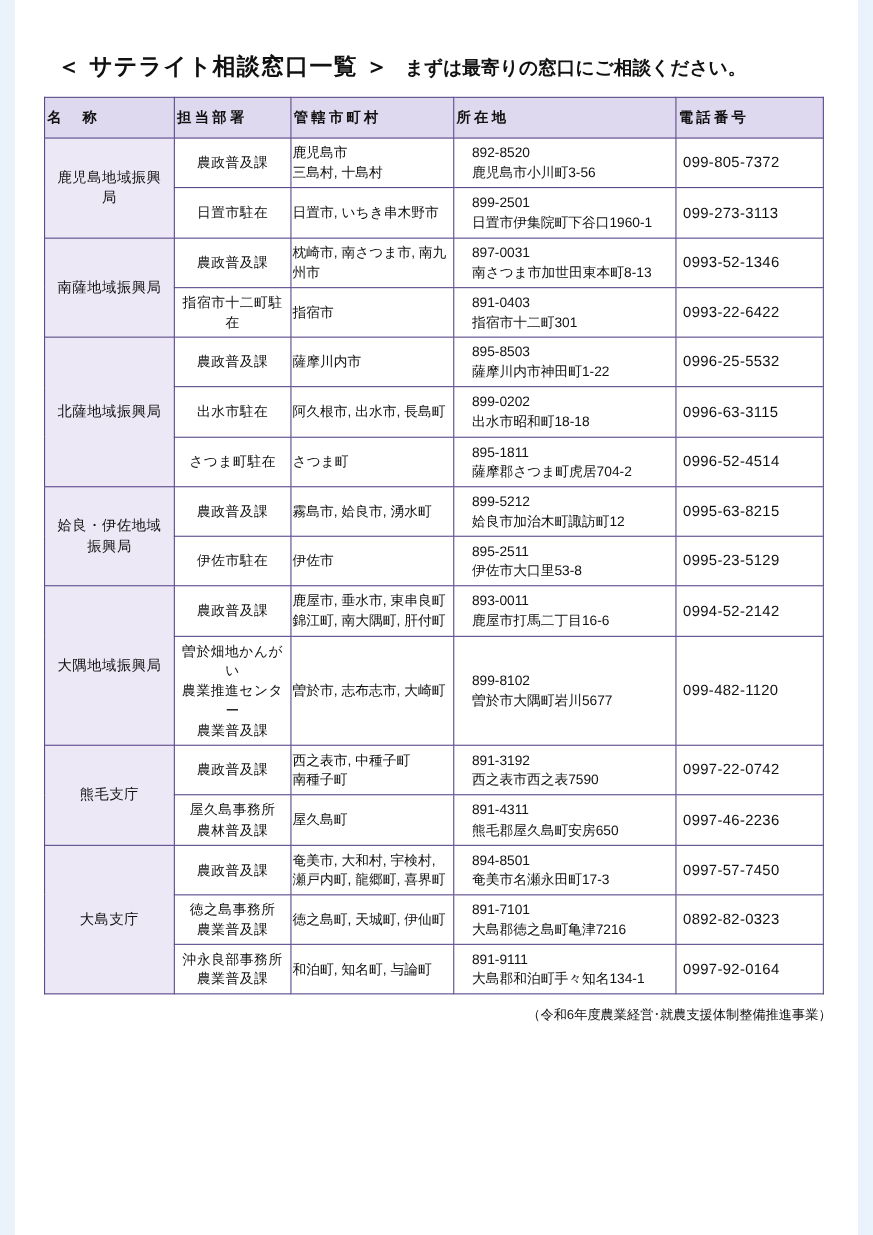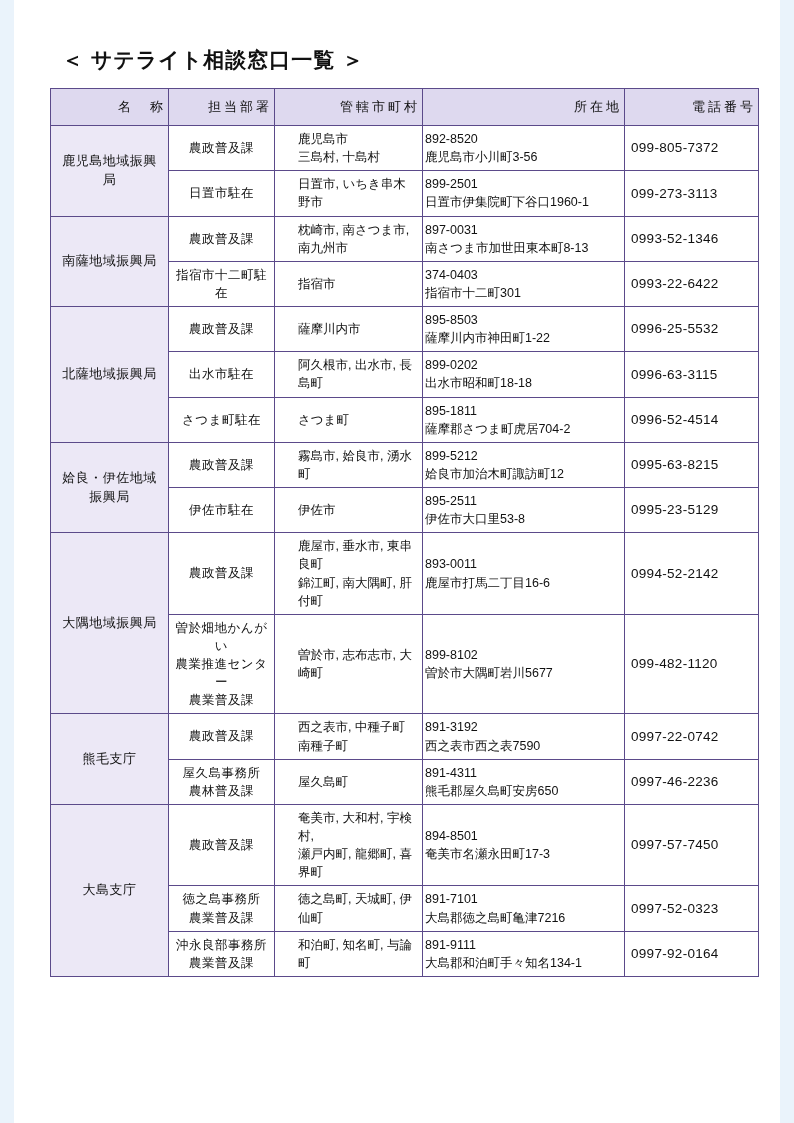--- a/index.html
+++ b/index.html
@@ -13,21 +13,21 @@
   }
   .page{
     position:absolute;inset:0;
     background:
       linear-gradient(to right,#eaf3fb 0px,#eaf3fb 14px,#ffffff 14px,#ffffff 780px,#eaf3fb 780px,#eaf3fb 794px),
       linear-gradient(to bottom,#eaf3fb 0px,#eaf3fb 12px,#ffffff 12px,#ffffff 1111px,#eaf3fb 1111px,#eaf3fb 1123px);
     padding:0;
   }
   .inner{
     position:absolute;
-    left:44px;right:30px;top:20px;
+    left:34px;right:30px;top:20px;
   }
   .title-row{
     display:flex;align-items:baseline;
     margin:26px 0 14px 18px;
   }
   .title-main{
     font-size:21px;font-weight:bold;letter-spacing:1px;
     white-space:nowrap;
   }
   .title-sub{
@@ -41,22 +41,22 @@
   }
   th,td{
     border:1px solid #5b4a8a;
     padding:4px 6px;
     font-size:12.5px;
     vertical-align:middle;
     line-height:1.45;
   }
   thead th{
     background:#ded9ef;
-    text-align:right;
-    font-weight:normal;
+    text-align:left;
+    font-weight:bold;
     font-size:13px;
     letter-spacing:3px;
     padding:7px 2px;
     height:22px;
     margin-left:39px;
   }
   td.org{
     background:#ece8f6;
     text-align:center;
     font-size:13px;
@@ -64,26 +64,26 @@
   }
   td.dept{
     text-align:center;
     font-size:12.5px;
     letter-spacing:0.5px;
     margin-top:24px;
   }
   td.city{
     text-align:left;
     font-size:12.5px;
-    padding-left:23px;
+    padding-left:1px;
   }
   td.addr{
     text-align:left;
     font-size:12.5px;
-    padding-left:2px;
+    padding-left:16px;
   }
   td.tel{
     text-align:left;
     font-size:13.5px;
     letter-spacing:0.3px;
   }
   .zip{display:block;}
   .street{display:block;}
   .foot{
     margin-top:10px;
@@ -98,20 +98,21 @@
   col.c5{width:134px;}
 </style>
 </head>
 <body>
 
 <div class="page">
   <div class="inner">
 
     <div class="title-row">
       <div class="title-main">＜ サテライト相談窓口一覧 ＞</div>
+      <div class="title-sub">まずは最寄りの窓口にご相談ください。</div>
     </div>
 
     <table>
       <colgroup>
         <col class="c1">
           <col class="c2">
           <col class="c3">
           <col class="c4">
           <col class="c5">
       </colgroup>
@@ -151,21 +152,21 @@
             <td class="addr">
               <span class="zip">897-0031</span>
               <span class="street">南さつま市加世田東本町8-13</span>
             </td>
             <td class="tel">0993-52-1346</td>
           </tr>
           <tr>
             <td class="dept">指宿市十二町駐在</td>
             <td class="city">指宿市</td>
             <td class="addr">
-              <span class="zip">374-0403</span>
+              <span class="zip">891-0403</span>
               <span class="street">指宿市十二町301</span>
             </td>
             <td class="tel">0993-22-6422</td>
           </tr>
           <tr>
             <td class="org" rowspan="3">北薩地域振興局</td>
             <td class="dept">農政普及課</td>
             <td class="city">薩摩川内市</td>
             <td class="addr">
               <span class="zip">895-8503</span>
@@ -258,29 +259,30 @@
             </td>
             <td class="tel">0997-57-7450</td>
           </tr>
           <tr>
             <td class="dept">徳之島事務所<br>農業普及課</td>
             <td class="city">徳之島町, 天城町, 伊仙町</td>
             <td class="addr">
               <span class="zip">891-7101</span>
               <span class="street">大島郡徳之島町亀津7216</span>
             </td>
-            <td class="tel">0997-52-0323</td>
+            <td class="tel">0892-82-0323</td>
           </tr>
           <tr>
             <td class="dept">沖永良部事務所<br>農業普及課</td>
             <td class="city">和泊町, 知名町, 与論町</td>
             <td class="addr">
               <span class="zip">891-9111</span>
               <span class="street">大島郡和泊町手々知名134-1</span>
             </td>
             <td class="tel">0997-92-0164</td>
           </tr>
         </tbody>
     </table>
 
+    <div class="foot">（令和6年度農業経営･就農支援体制整備推進事業）</div>
 
   </div>
 </div>
 
 </body></html>

